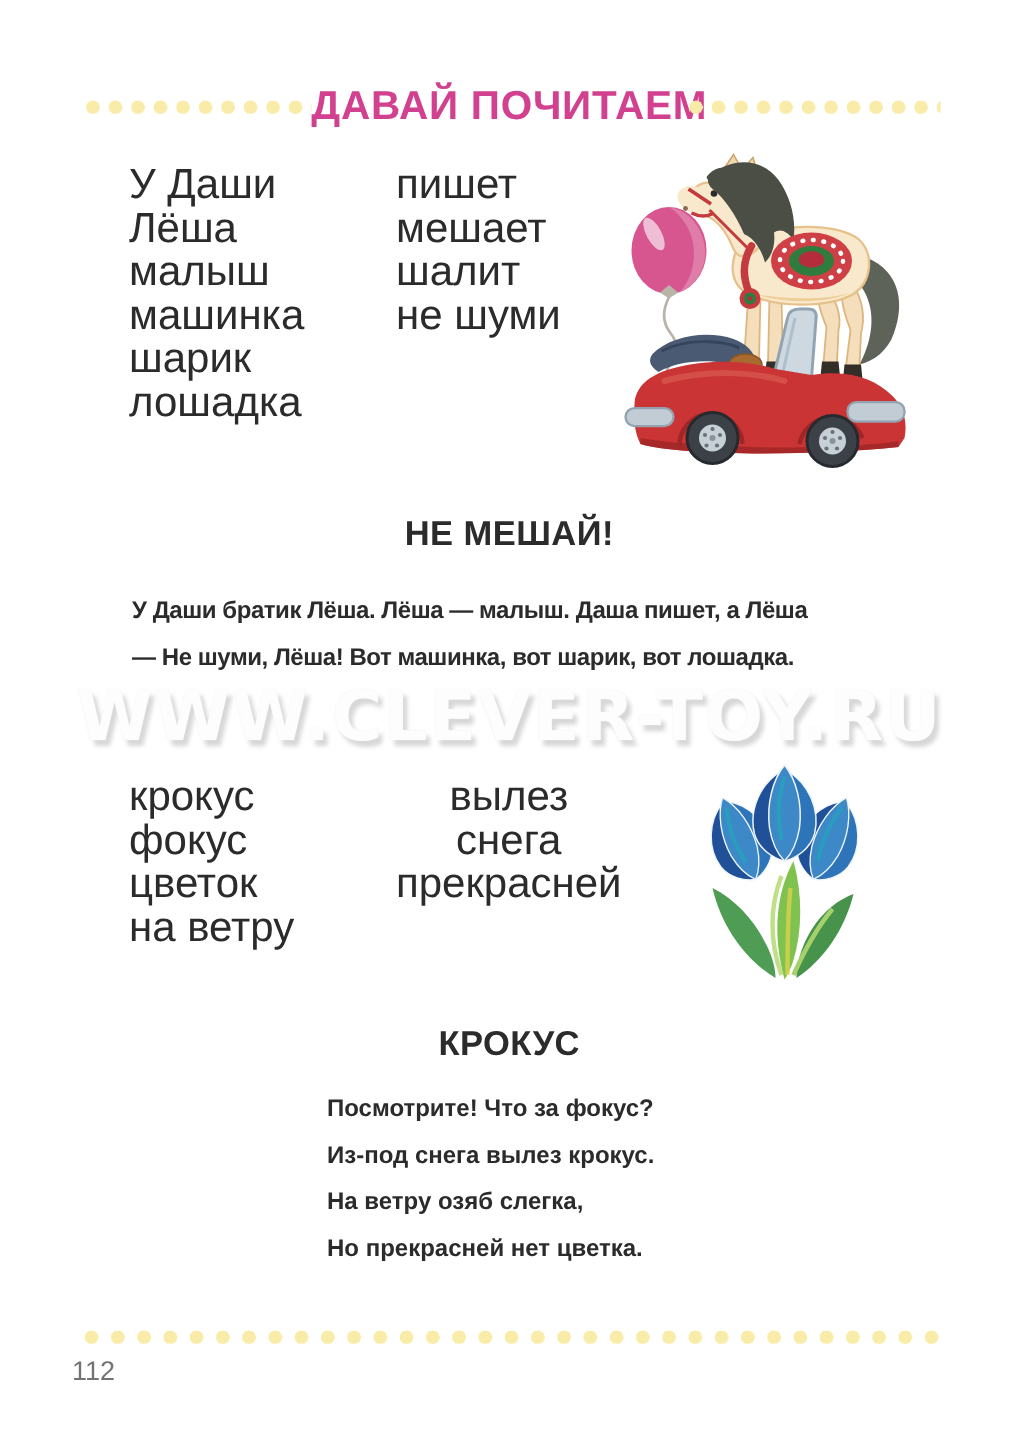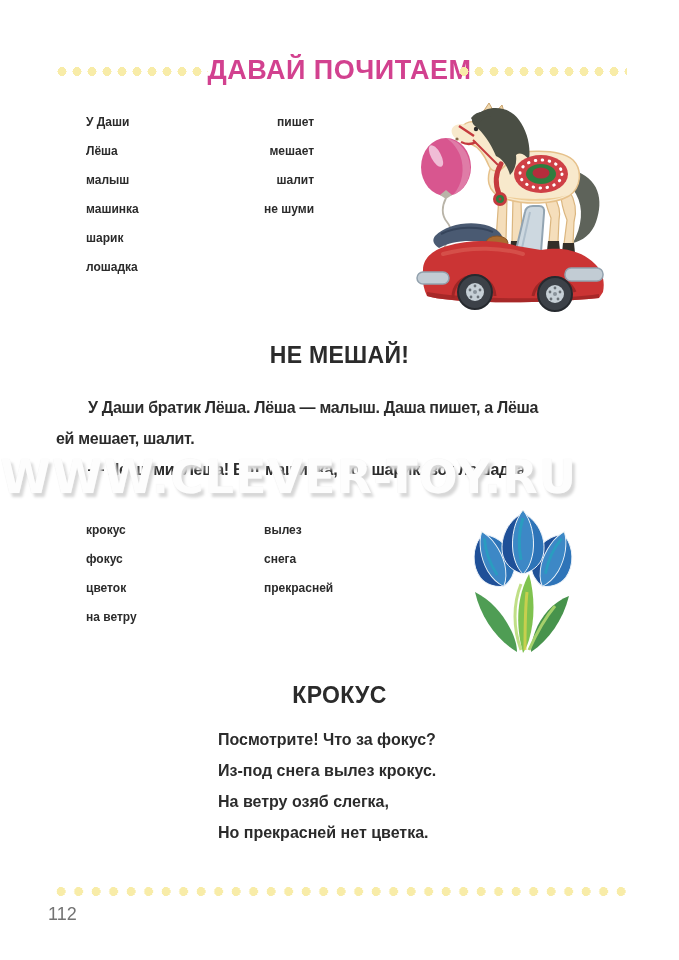--- a/index.html
+++ b/index.html
@@ -10,27 +10,27 @@
   .dots{
     position:absolute;height:11px;
     background-image:radial-gradient(circle 4.6px at 7px 5.5px,#f8eca8 97%,transparent 100%);
     background-repeat:repeat-x;background-size:15px 11px;
   }
   .dots.bottom{background-size:17.5px 11px;}
   .hdr-title{
     position:absolute;left:0;right:0;top:55px;text-align:center;
     font-size:27px;font-weight:bold;color:#d2418f;letter-spacing:.5px;
   }
-  .word-col{position:absolute;font-size:12px;font-weight:bold;line-height:29px;white-space:nowrap;}
+  .word-col{position:absolute;font-size:28px;font-weight:normal;line-height:29px;white-space:nowrap;}
   .sec-title{position:absolute;left:0;right:0;text-align:center;font-size:23px;font-weight:bold;letter-spacing:.3px;}
   .story{position:absolute;left:56px;top:392px;font-size:16px;font-weight:bold;line-height:31px;white-space:nowrap;letter-spacing:-.3px;}
   .story .indent{padding-left:32px;}
   .poem{position:absolute;left:218px;top:724px;font-size:16px;font-weight:bold;line-height:31px;white-space:nowrap;}
   .watermark{
-    position:absolute;left:0;right:0;top:450px;
+    position:absolute;left:0;right:0;top:450px;text-align:center;
     font-family:"DejaVu Sans",sans-serif;font-weight:bold;font-size:46px;letter-spacing:1px;
     color:#fdfdfd;text-shadow:0 0 1px #ececec,3px 4px 3px #d7d7d7;white-space:nowrap;
   }
   .pagenum{position:absolute;left:48px;top:904px;font-size:18px;color:#737373;}
   svg{position:absolute;display:block;}
 </style>
 </head>
 <body>
 
 <div id="page">
@@ -40,21 +40,21 @@
   <div class="dots" style="left:457px;top:66px;width:170px;"></div>
 
   <div class="word-col" style="left:86px;top:108px;">
     <div>У Даши</div>
     <div>Лёша</div>
     <div>малыш</div>
     <div>машинка</div>
     <div>шарик</div>
     <div>лошадка</div>
   </div>
-  <div class="word-col" style="left:264px;top:108px;text-align:right;">
+  <div class="word-col" style="left:264px;top:108px;">
     <div>пишет</div>
     <div>мешает</div>
     <div>шалит</div>
     <div>не шуми</div>
   </div>
 
   <svg style="left:413px;top:100px;" width="222" height="212" viewBox="0 0 222 212">
 
     <g>
       <ellipse cx="33" cy="67" rx="25" ry="29" fill="#d8568f"></ellipse>
@@ -124,33 +124,32 @@
         <circle cx="147" cy="192" r="1.4" fill="#6a7178"></circle>
         <circle cx="145" cy="199" r="1.4" fill="#6a7178"></circle>
         <circle cx="138" cy="199" r="1.4" fill="#6a7178"></circle>
         <circle cx="137" cy="192" r="1.4" fill="#6a7178"></circle>
     </g>
   </svg>
 
   <div class="sec-title" style="top:342px;">НЕ МЕШАЙ!</div>
   <div class="story">
     <div class="indent">У Даши братик Лёша. Лёша — малыш. Даша пишет, а Лёша</div>
-    <div>ей мешает, шалит.</div>
     <div class="indent">— Не шуми, Лёша! Вот машинка, вот шарик, вот лошадка.</div>
   </div>
 
   <div class="watermark">WWW.CLEVER-TOY.RU</div>
 
   <div class="word-col" style="left:86px;top:516px;">
     <div>крокус</div>
     <div>фокус</div>
     <div>цветок</div>
     <div>на ветру</div>
   </div>
-  <div class="word-col" style="left:264px;top:516px;">
+  <div class="word-col" style="left:264px;top:516px;text-align:center;">
     <div>вылез</div>
     <div>снега</div>
     <div>прекрасней</div>
   </div>
 
   <svg style="left:441px;top:500px;" width="162" height="155" viewBox="0 0 162 155">
     <g>
       <path d="M76 152 C56 140 40 118 34 92 C50 100 62 114 70 130 C74 138 76 146 76 152 Z" fill="#4f9d54"></path>
       <path d="M82 153 C74 124 76 96 88 74 C94 96 94 120 88 140 C86 146 84 150 82 153 Z" fill="#7fc24f"></path>
       <path d="M90 152 C108 140 122 120 128 96 C112 102 100 116 94 132 C91 140 90 146 90 152 Z" fill="#47934c"></path>

